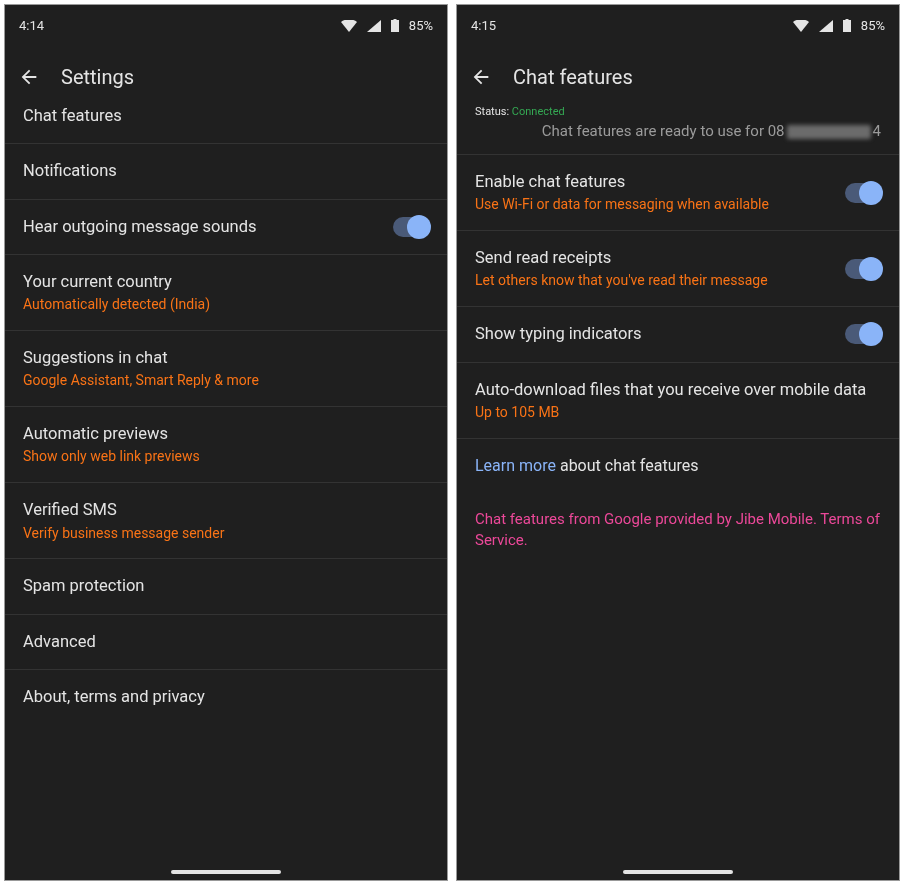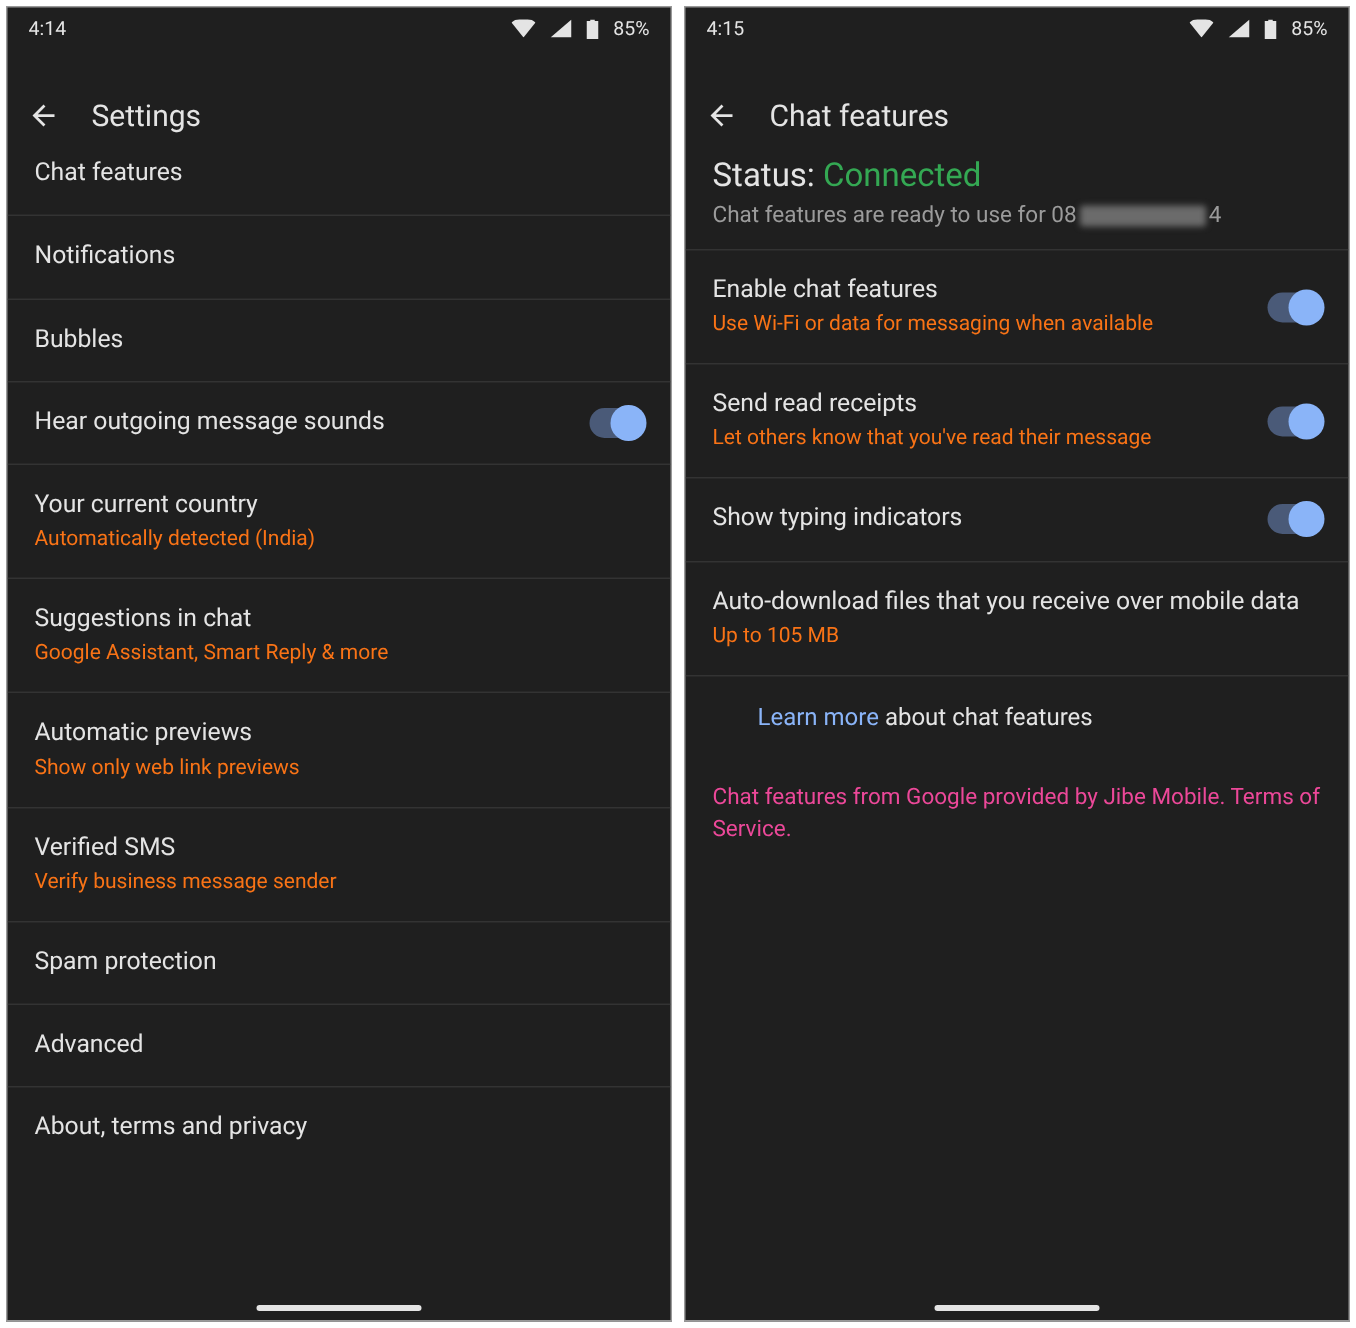--- a/index.html
+++ b/index.html
@@ -19,21 +19,21 @@
     border: 1px solid #999;
     display: flex;
     flex-direction: column;
     overflow: hidden;
     position: relative;
     color: #e4e4e4;
   }
   .status-bar {
     height: 28px;
     display: flex;
-    align-items: center;
+    align-items: flex-end;
     justify-content: space-between;
     padding: 0 14px;
     font-size: 13px;
     color: #e4e4e4;
   }
   .status-right {
     display: flex;
     align-items: center;
     gap: 10px;
   }
@@ -91,39 +91,39 @@
     position:absolute;
     right: -2px; top: -2px;
     width: 24px; height: 24px;
     border-radius: 50%;
     background: #8ab4f8;
   }
   .status-block {
     padding: 16px 18px 14px;
     border-bottom: 1px solid #333;
   }
-  .status-line { font-size: 22px; color:#e4e4e4; }
+  .status-line { font-size: 11px; color:#e4e4e4; }
   .connected { color: #34a853; }
-  .ready-line { font-size: 15px; color:#9b9b9b; margin-top:4px; }
+  .ready-line { font-size: 15px; color:#9b9b9b; margin-top:4px;text-align:right; }
   .redacted {
     display:inline-block;
     width: 84px; height: 14px;
     background: #6b6b6b;
     filter: blur(2px);
     vertical-align: middle;
     border-radius: 2px;
     margin: 0 2px;
   }
   .info-block {
     padding: 16px 18px;
     font-size: 15px;
     color:#ec4899;
     line-height: 1.4;
   }
-  .link { color:#8ab4f8;margin-left:30px; }
+  .link { color:#8ab4f8; }
   .nav-handle {
     position:absolute;
     bottom: 6px;
     left: 50%;
     transform: translateX(-50%);
     width: 110px; height: 4px;
     border-radius: 2px;
     background: #e4e4e4;
   }
   .no-border { border-bottom: none; }
@@ -161,25 +161,20 @@
         <div class="text">
           <div class="primary">Chat features</div>
         </div>
       </div>
     <div class="row">
         <div class="text">
           <div class="primary">Notifications</div>
         </div>
       </div>
     <div class="row">
-        <div class="text">
-          <div class="primary">Bubbles</div>
-        </div>
-      </div>
-    <div class="row">
       <div class="text">
           <div class="primary">Hear outgoing message sounds</div>
         </div>
       <div class="toggle"></div>
     </div>
     <div class="row">
       <div class="text">
         <div class="primary">Your current country</div>
         <div class="secondary">Automatically detected (India)</div>
       </div>

